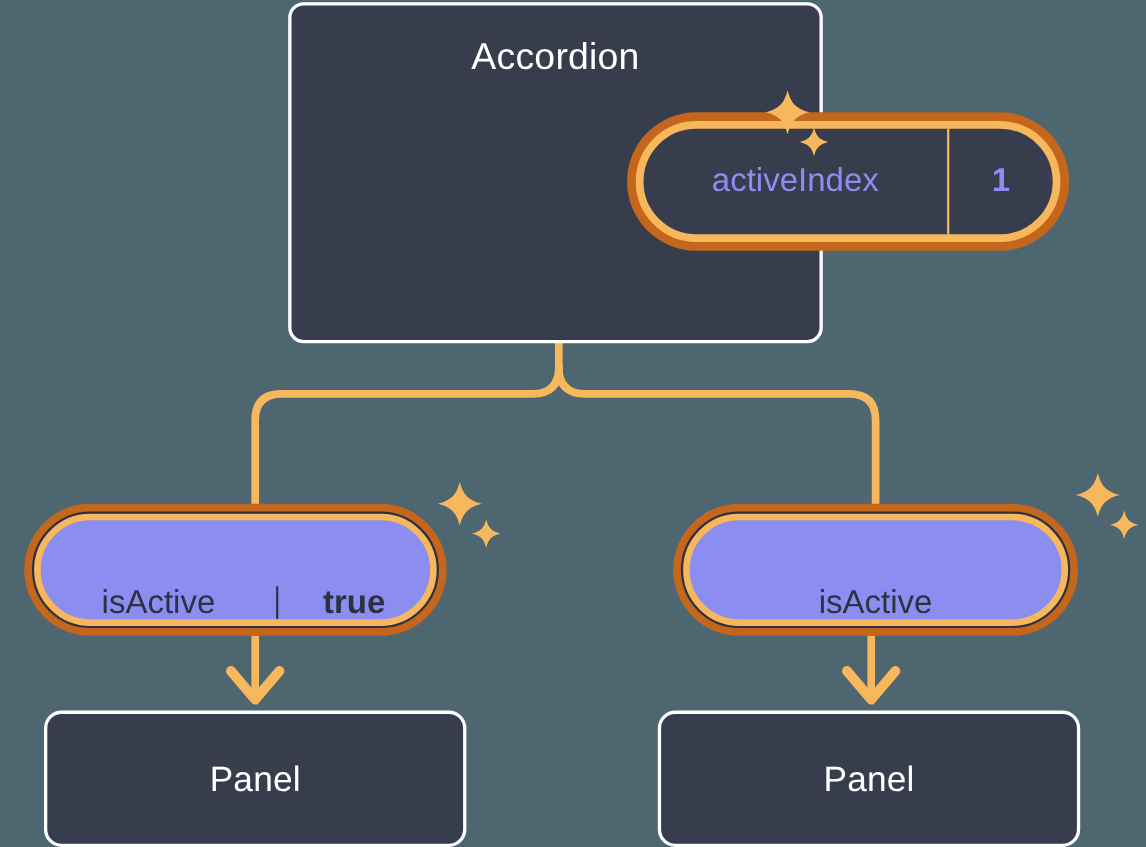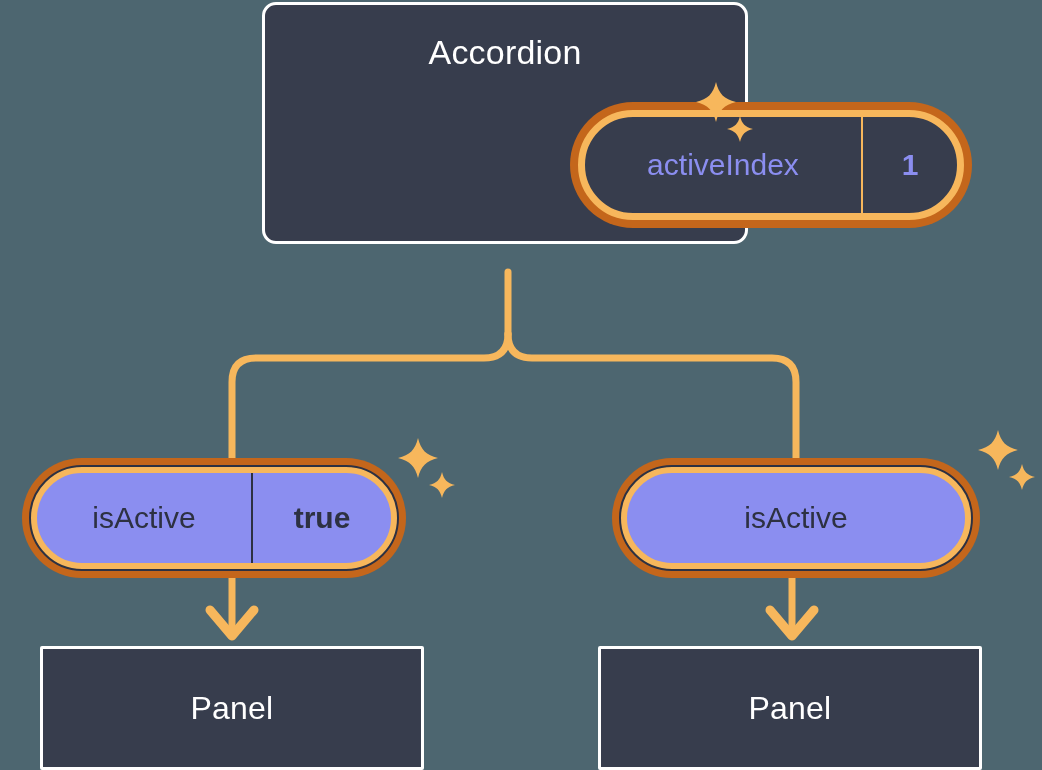--- a/index.html
+++ b/index.html
@@ -36,41 +36,41 @@
     z-index: 2;
     background: #373d4d;
     border: 3px solid #ffffff;
     border-radius: 14px;
   }
 
   #accordion-box {
     left: 262px;
     top: 2px;
     width: 486px;
-    height: 242px;
+    height: 310px;
   }
 
   .comp-title {
     position: absolute;
     left: 0;
     right: 0;
     top: 28px;
     text-align: center;
     color: #ffffff;
     font-size: 34px;
     font-weight: 400;
     letter-spacing: 0.2px;
   }
 
   .panel-box {
     position: absolute;
     z-index: 2;
     background: #373d4d;
     border: 3px solid #ffffff;
-    border-radius: 2px;
+    border-radius: 16px;
     display: flex;
     align-items: center;
     justify-content: center;
   }
 
   #panel-left  { left: 40px;  top: 646px; width: 384px; height: 124px; }
   #panel-right { left: 598px; top: 646px; width: 384px; height: 124px; }
 
   .panel-label {
     color: #ffffff;
@@ -115,20 +115,21 @@
   #pill-activeindex .cell { color: #8b8ef0; }
   #pill-activeindex .cell.key   { flex: 1 1 auto; }
   #pill-activeindex .cell.value { flex: 0 0 96px; border-left: 2px solid #f7b75c; }
 
   
   .pill.purple {
     background: #8b8ef0;
     overflow: hidden;
     outline: 2px solid #2d3142;
     outline-offset: -1px;
+    align-items: flex-end;
   }
   .pill.purple .cell { color: #2d3142; }
 
   #pill-isactive-false {
     left: 30px;
     top: 466px;
     width: 368px;
     height: 104px;
   }
   #pill-isactive-false .cell.key   { flex: 1 1 auto; }

